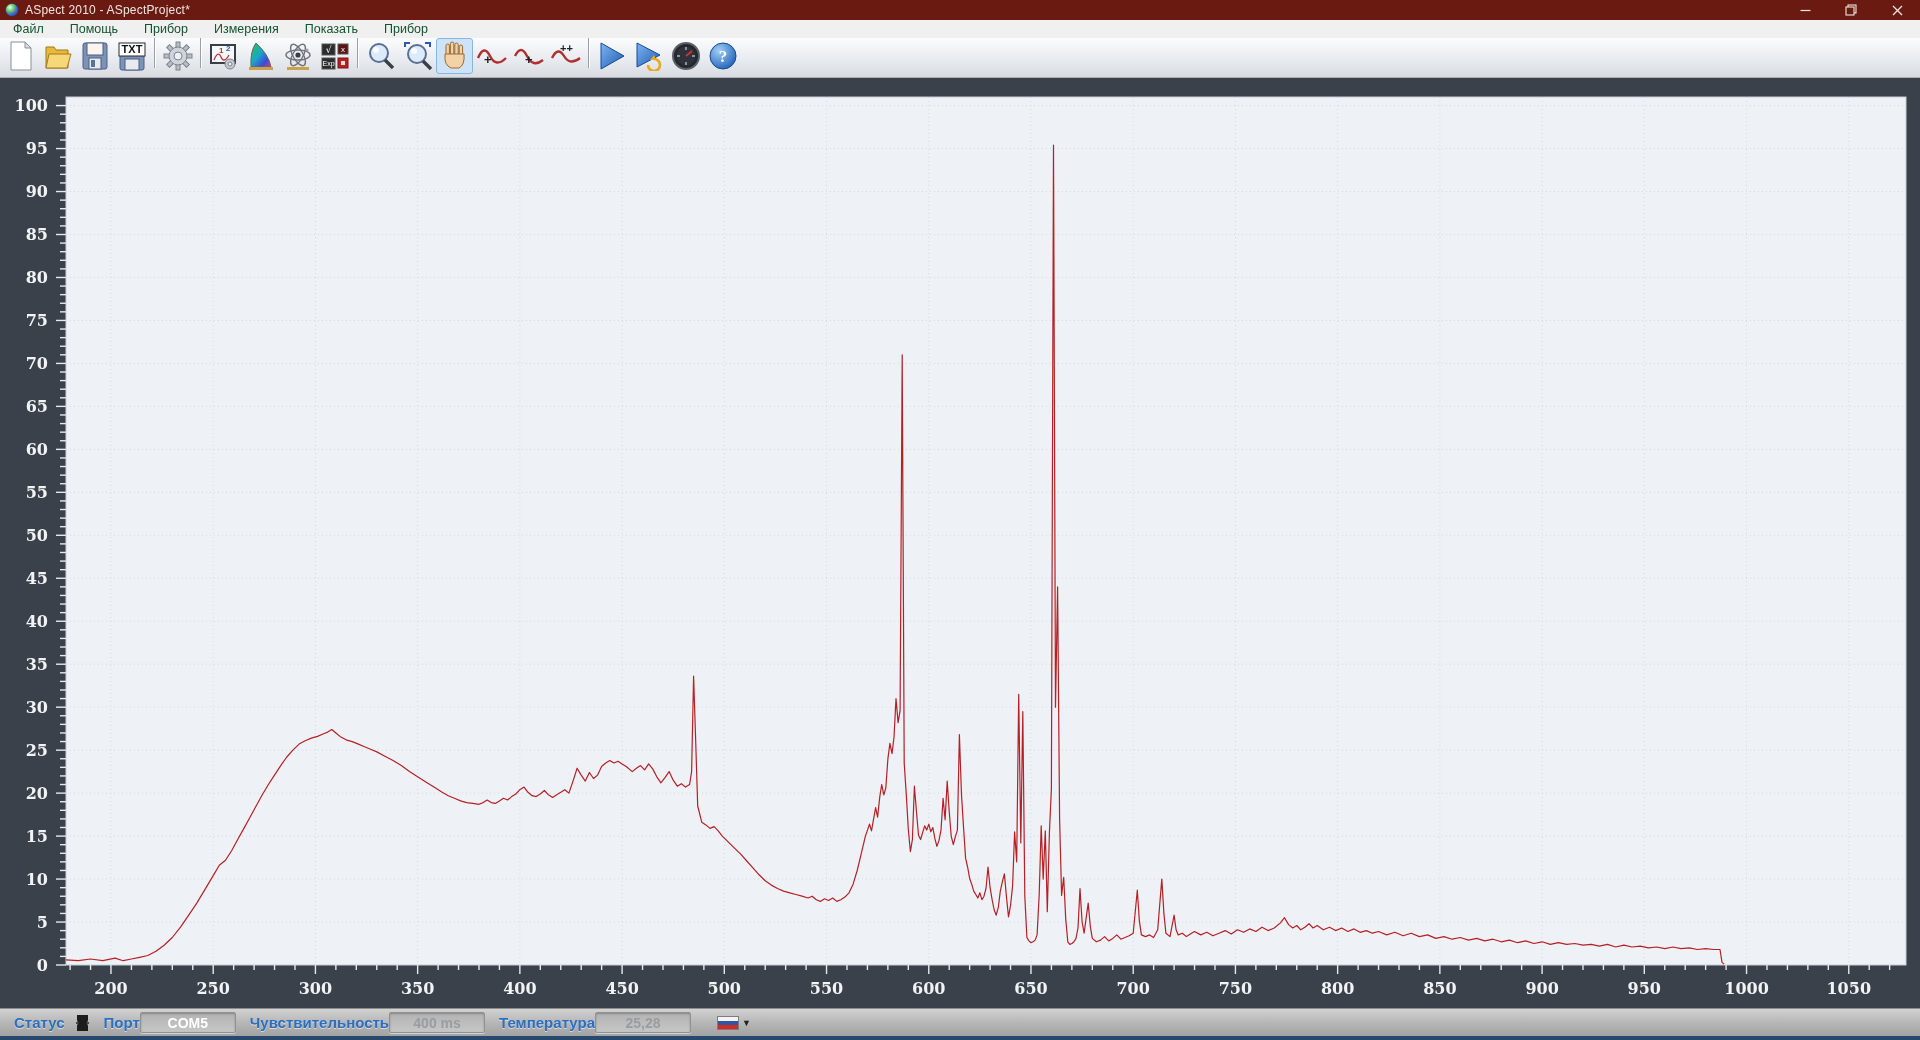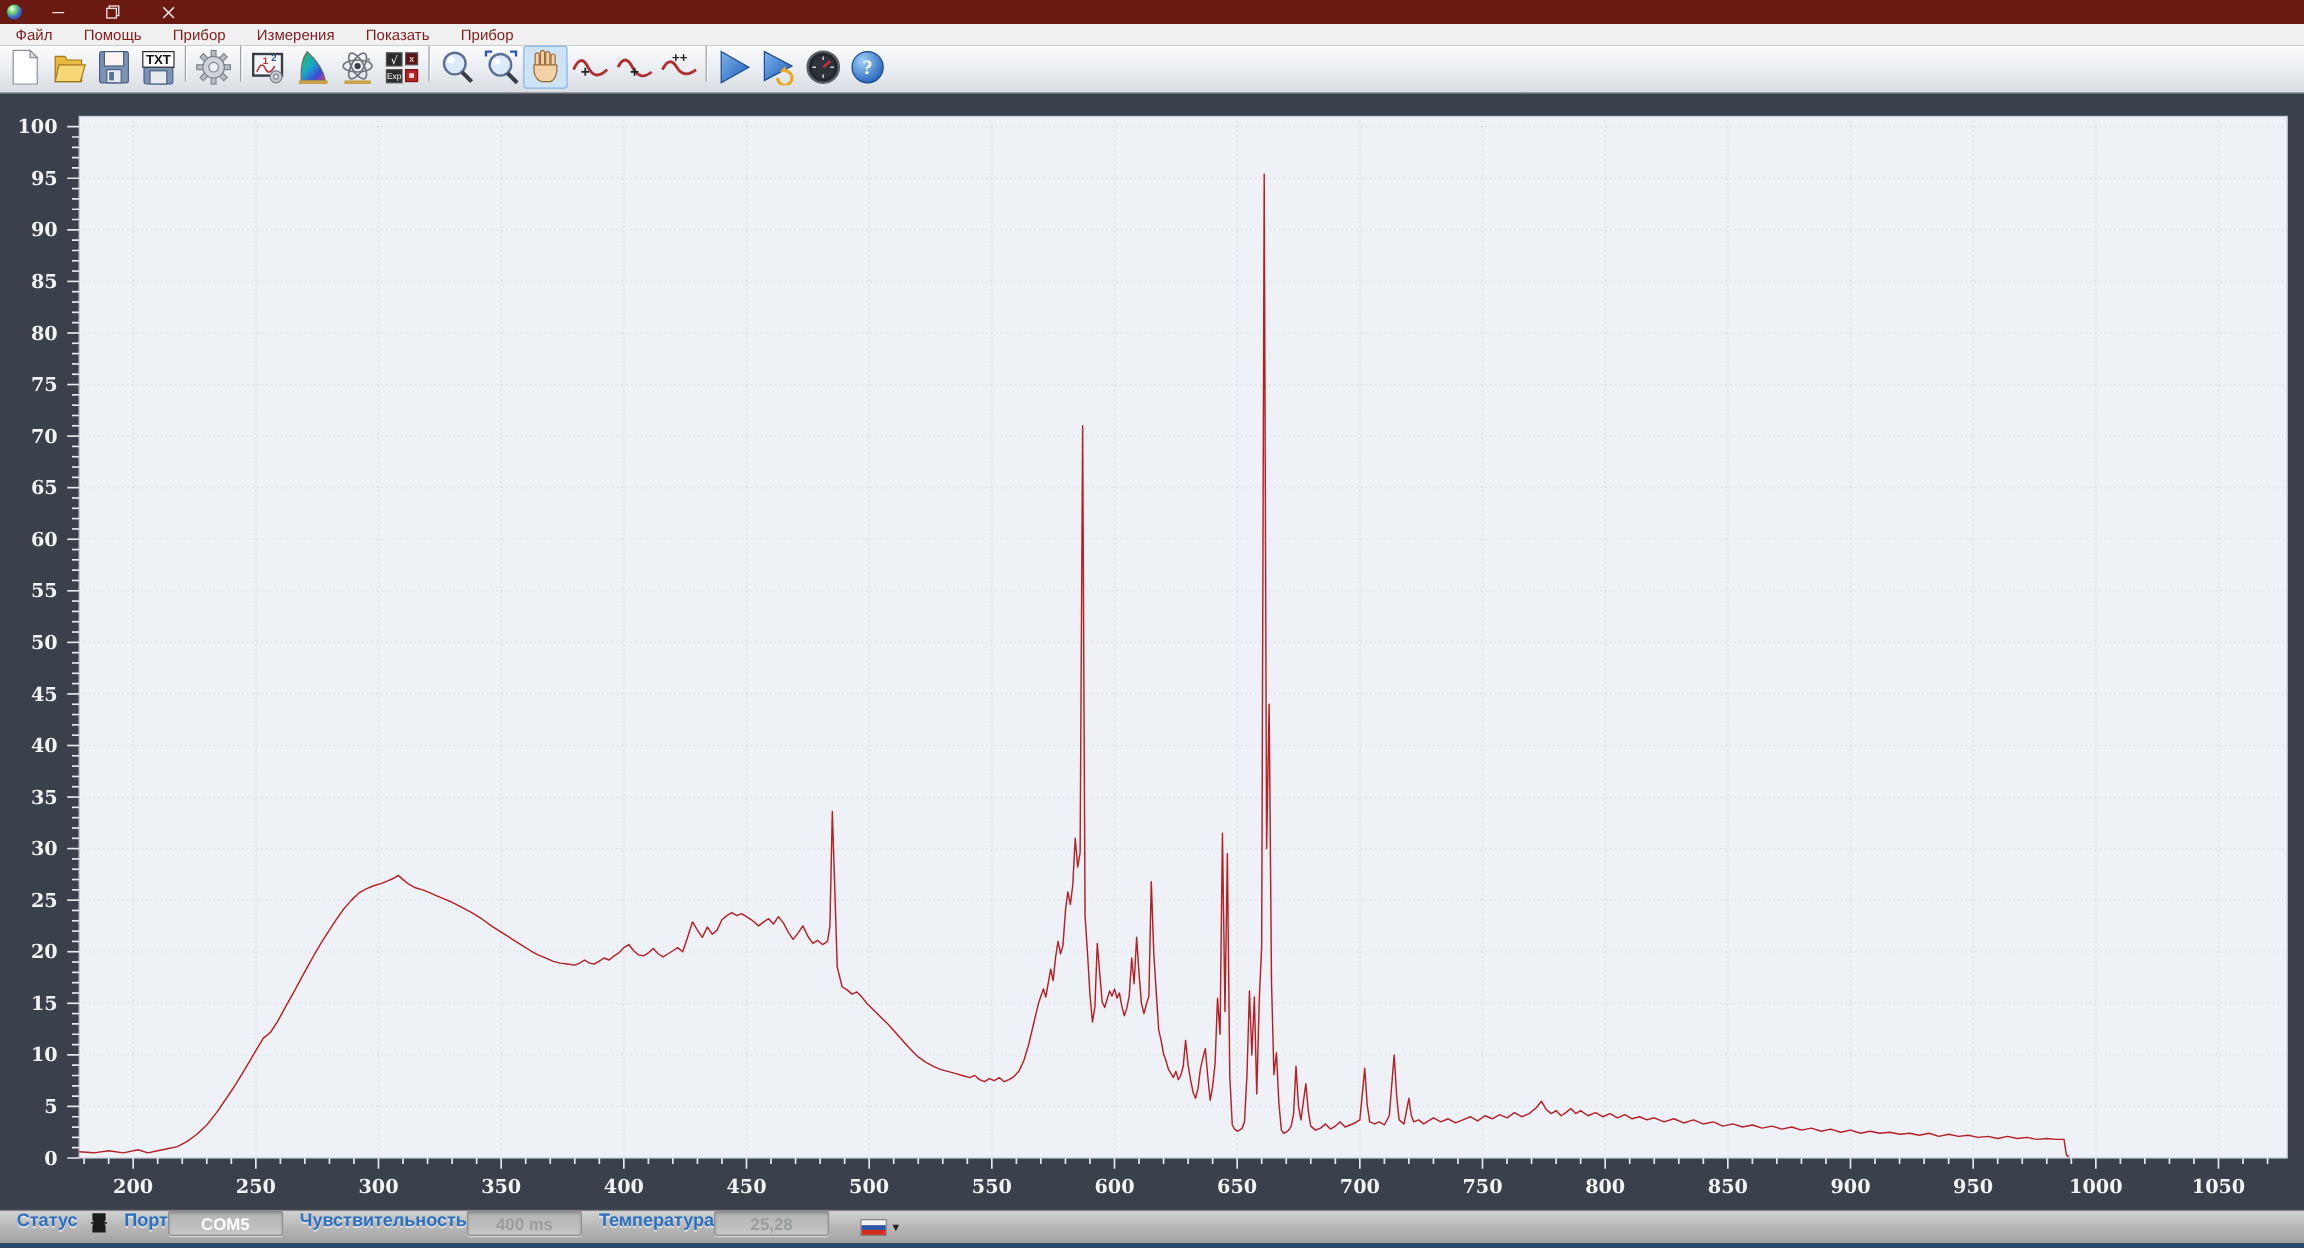--- a/index.html
+++ b/index.html
@@ -7,36 +7,36 @@
   .window { width:1920px; height:1040px; display:flex; flex-direction:column; }
 
   
   .titlebar { height:20px; background:#6b1a11; display:flex; align-items:center; color:#efe6e2; font-size:12px; flex:0 0 auto; }
   .titlebar .appicon { width:14px; height:14px; margin:0 6px 0 5px; }
   .titlebar .title { flex:1 1 auto; letter-spacing:.2px; }
   .win-btn { width:46px; height:20px; display:flex; align-items:center; justify-content:center; }
   .win-btn svg { display:block; }
 
   
-  .menubar { height:18px; background:#f0f0f0; display:flex; align-items:center; font-size:12.5px; color:#7f1d1d; flex:0 0 auto; }
+  .menubar { height:18px; background:#f0f0f0; display:flex; align-items:center; font-size:12.5px; color:#14532d; flex:0 0 auto; }
   .menu-item { padding:1px 13px 2px 13px; cursor:default; }
 
   
   .toolbar { height:40px; background:linear-gradient(#fbfcfd,#e3e7ec 70%,#d9dde2); border-bottom:1px solid #aeb2b8; display:flex; align-items:flex-start; padding-left:2px; flex:0 0 auto; }
   .tb-btn { width:37px; height:36px; display:flex; align-items:center; justify-content:center; border:1px solid transparent; border-radius:3px; }
   .tb-btn.active { background:#cfe3f7; border-color:#84b6e8; }
   .tb-sep { width:1px; height:30px; background:#9aa0a8; margin:0 4px; box-shadow:1px 0 0 #ffffff; }
   .tb-btn svg { display:block; }
 
   
   .chartwrap { flex:1 1 auto; background:#3a414b; position:relative; }
   .chartwrap svg { display:block; }
 
   
-  .statusbar { height:28px; flex:0 0 auto; background:linear-gradient(#d2d2d2,#b9b9b9 45%,#a2a2a2); border-top:1px solid #8d8d8d; display:flex; font-size:15px; font-weight:bold; color:#2a6fc0; }
+  .statusbar { height:28px; flex:0 0 auto; background:linear-gradient(#d2d2d2,#b9b9b9 45%,#a2a2a2); border-top:1px solid #8d8d8d; display:flex; align-items:center; font-size:15px; font-weight:bold; color:#2a6fc0; }
   .sb-label { margin-left:14px; text-shadow:0 1px 0 rgba(255,255,255,.55); white-space:nowrap; }
   .sb-field { width:96px; height:21px; border:1px solid #8f9295; border-radius:2px; background:linear-gradient(#b3b3b3,#c6c6c6); box-shadow:inset 0 1px 2px rgba(0,0,0,.25), 0 1px 0 rgba(255,255,255,.5); display:flex; align-items:center; justify-content:center; font-size:14px; }
   .sb-field.port { color:#ffffff; }
   .sb-field.dim { color:#999d9f; }
   .sb-lamp { margin-left:10px; width:15px; height:20px; }
   .sb-flag { margin-left:26px; display:flex; align-items:center; cursor:default; }
   .flagbox { width:22px; height:14px; border:1px solid #7d7d7d; display:flex; flex-direction:column; }
   .flagbox div { flex:1; }
   .flag-w { background:#f4f4f4; } .flag-b { background:#2f55a4; } .flag-r { background:#d52b1e; }
   .sb-caret { font-size:9px; color:#222; margin-left:3px; }
@@ -53,20 +53,21 @@
       <defs>
           <radialGradient id="appg" cx="35%" cy="30%" r="80%">
         <stop offset="0%" stop-color="#eafcf0"></stop>
             <stop offset="35%" stop-color="#6fd06a"></stop>
         <stop offset="65%" stop-color="#3b6fd0"></stop>
             <stop offset="100%" stop-color="#5a2a8a"></stop>
       </radialGradient>
         </defs>
       <circle cx="7" cy="7" r="6.5" fill="url(#appg)" stroke="#2a2a2a" stroke-width="0.5"></circle>
     </svg>
+    <span class="title">ASpect 2010 - ASpectProject*</span>
     <div class="win-btn">
       <svg width="11" height="11" viewBox="0 0 11 11">
           <line x1="0.5" y1="5.5" x2="10.5" y2="5.5" stroke="#efe6e2" stroke-width="1.2"></line>
         </svg>
     </div>
     <div class="win-btn">
       <svg width="12" height="12" viewBox="0 0 12 12">
         <rect x="3" y="1" width="8" height="8" fill="none" stroke="#efe6e2" stroke-width="1.1"></rect>
         <rect x="1" y="3" width="8" height="8" fill="#6b1a11" stroke="#efe6e2" stroke-width="1.1"></rect>
       </svg>

